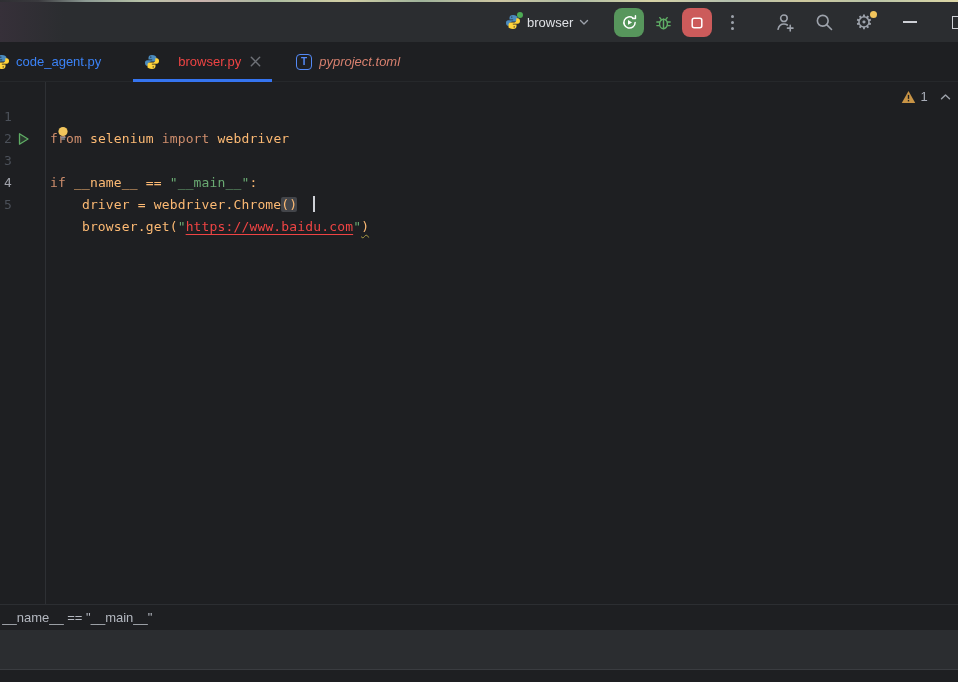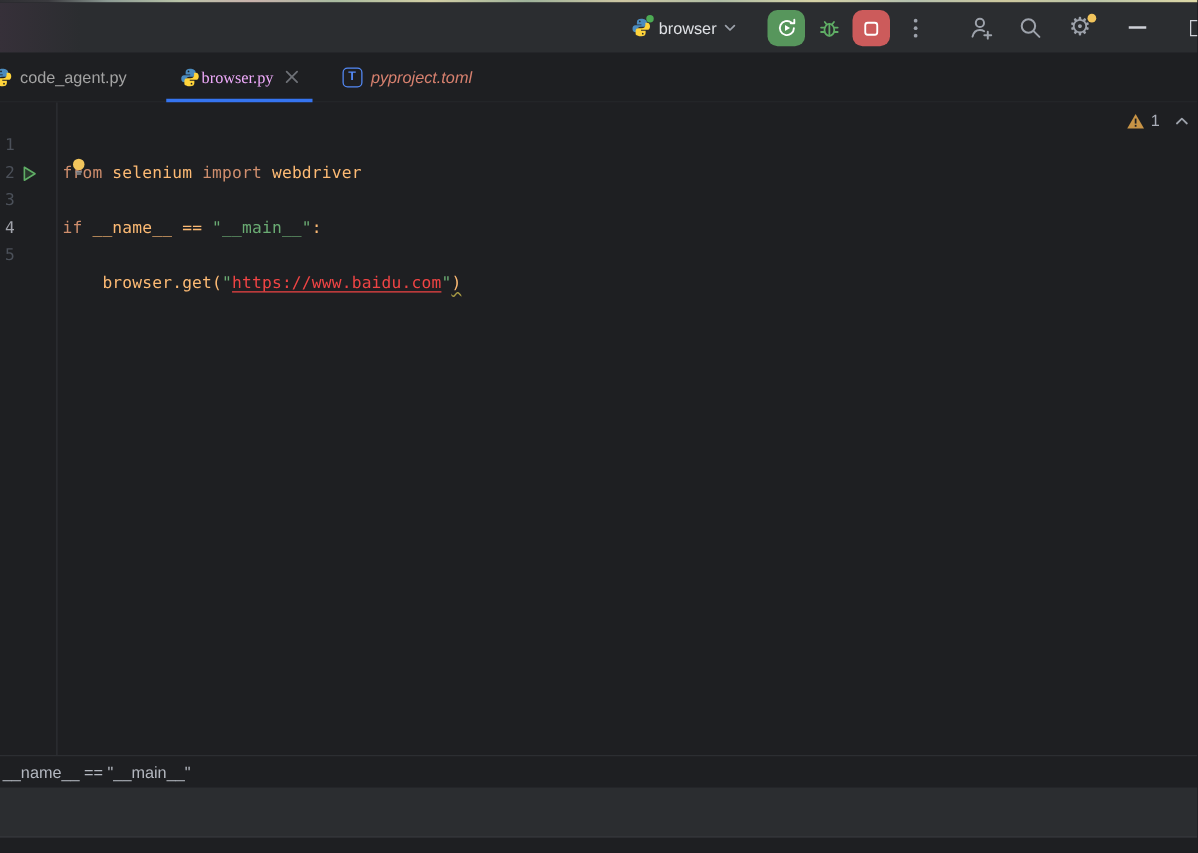--- a/index.html
+++ b/index.html
@@ -37,23 +37,23 @@
   .min-bar { width:14px; height:2px; background:#ced0d6; }
   .icon-max { left:946px; width:24px; justify-content:center; }
   .max-box { width:13px; height:13px; border:1.6px solid #ced0d6; }
 
   
   .tabbar { height:40px; width:100%; background:#1e1f22; display:flex; align-items:stretch;
     border-bottom:1px solid #26282b; }
   .tab { display:flex; align-items:center; font-size:13px; position:relative; cursor:default; }
   .tab-1 { padding-right:18px; }
   .tab-1 .py-icon { margin-left:-6px; }
-  .tab-1 .tab-label { margin-left:6px; color:#a3a3a3; }
+  .tab-1 .tab-label { margin-left:6px; color:#3b82f6; }
   .tab-2 { margin-left:14px; padding:0 11px; }
-  .tab-2 .tab-label { margin-left:1px; color:#f0abfc;font-family:Liberation Serif, serif; }
+  .tab-2 .tab-label { margin-left:18px; color:#ef4444; }
   .tab-2 .tab-underline { position:absolute; left:0; right:0; bottom:-1px; height:3px; background:#3574f0; }
   .tab-close { margin-left:9px; display:flex; align-items:center; }
   .tab-3 { margin-left:9px; padding:0 15px; }
   .tab-3 .tab-label { margin-left:7px; color:#d8816f;font-style:italic; }
   .toml-icon { width:16px; height:16px; border:1.5px solid #548af7; border-radius:4px;
     display:flex; align-items:center; justify-content:center; color:#548af7;
     font-size:10px; font-weight:bold; }
 
   
   .editor { position:relative; height:522px; width:100%; background:#1e1f22;
@@ -229,20 +229,21 @@
       <span class="lnum">2</span>
     </div>
 
     <div class="code-row" style="top:46px;">
       <span class="lnum">3</span>
       <span class="code-text"><span class="kw">if</span><span class="plain"> __name__ == </span><span class="str">"__main__"</span><span class="plain">:</span></span>
     </div>
 
     <div class="code-row" style="top:68px;">
       <span class="lnum active">4</span>
+      <span class="code-text"><span class="plain">    driver = webdriver.Chrome</span><span class="plain brace-hl">()</span><span class="plain">  </span><span class="caret"></span></span>
     </div>
 
     <div class="code-row" style="top:90px;">
       <span class="lnum">5</span>
       <span class="code-text"><span class="plain">    browser.get(</span><span class="str">"</span><span class="str link">https://www.baidu.com</span><span class="str">"</span><span class="plain squiggle">)</span></span>
     </div>
 
     <span class="run-gutter">
       <svg width="13" height="14" viewBox="0 0 13 14">
           <path d="M2.5 1.8v10.4L11 7z" stroke="#5fad65" stroke-width="1.3" fill="rgba(95,173,101,0.18)" stroke-linejoin="round"></path>

